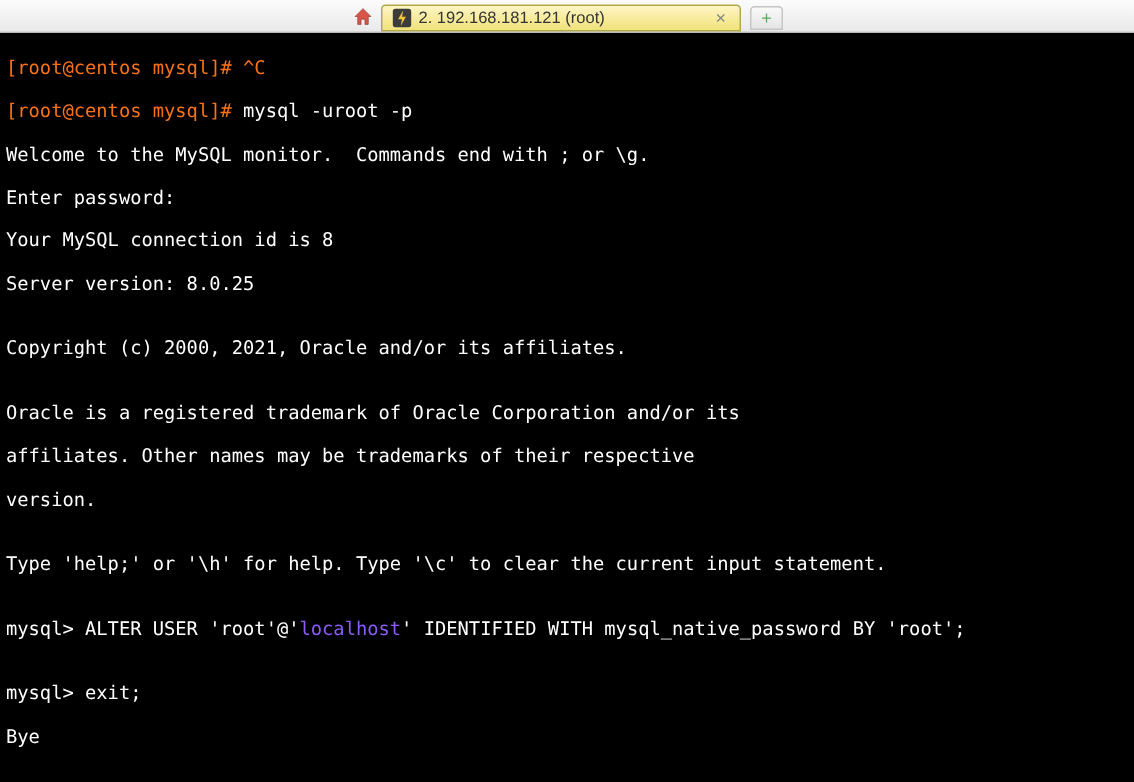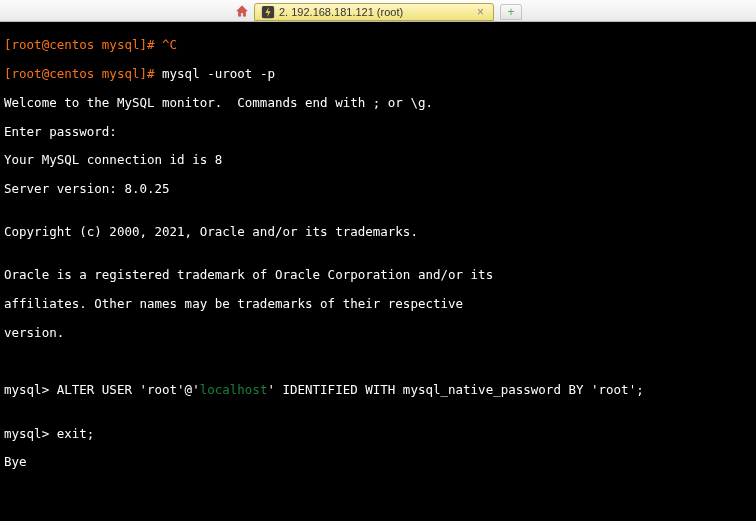--- a/index.html
+++ b/index.html
@@ -69,21 +69,21 @@
       color: #fff;
       height: calc(521px - 22px);
       width: 100%;
       padding: 2px 4px;
       line-height: 1.15;
       white-space: pre;
       overflow: hidden;
     }
     .prompt { color: #f97316; }
     .cmd { color: #fff; margin-top: 47px; }
-    .hl { color: #15803d; }
+    .hl { color: #8b5cf6; }
     .line { display: block; }
   </style>
 </head>
 <body>
 
 <div class="titlebar">
   <span class="home-icon">
     <svg viewBox="0 0 16 16">
         <path d="M8 2 L14 8 L12 8 L12 14 L9.5 14 L9.5 10 L6.5 10 L6.5 14 L4 14 L4 8 L2 8 Z" fill="#d9554a" stroke="#8e342d" stroke-width="0.5"></path>
       </svg>
@@ -102,26 +102,27 @@
 </div>
 
 <div class="terminal">
 <span class="line"><span class="prompt">[root@centos mysql]# ^C</span></span>
 <span class="line"><span class="prompt">[root@centos mysql]# </span><span class="cmd">mysql -uroot -p</span></span>
 <span class="line">Welcome to the MySQL monitor.  Commands end with ; or \g.</span>
 <span class="line">Enter password:</span>
 <span class="line">Your MySQL connection id is 8</span>
 <span class="line">Server version: 8.0.25</span>
 <span class="line"></span>
-<span class="line">Copyright (c) 2000, 2021, Oracle and/or its trademarks.</span>
+<span class="line">Copyright (c) 2000, 2021, Oracle and/or its affiliates.</span>
 <span class="line"></span>
 <span class="line">Oracle is a registered trademark of Oracle Corporation and/or its</span>
 <span class="line">affiliates. Other names may be trademarks of their respective</span>
 <span class="line">version.</span>
 <span class="line"></span>
+<span class="line">Type 'help;' or '\h' for help. Type '\c' to clear the current input statement.</span>
 <span class="line"></span>
 <span class="line"><span>mysql&gt; ALTER USER 'root'@'</span><span class="hl">localhost</span><span>' IDENTIFIED WITH mysql_native_password BY 'root';</span></span>
 <span class="line"></span>
 <span class="line">mysql&gt; exit;</span>
 <span class="line">Bye</span>
 
 
 
 
 

